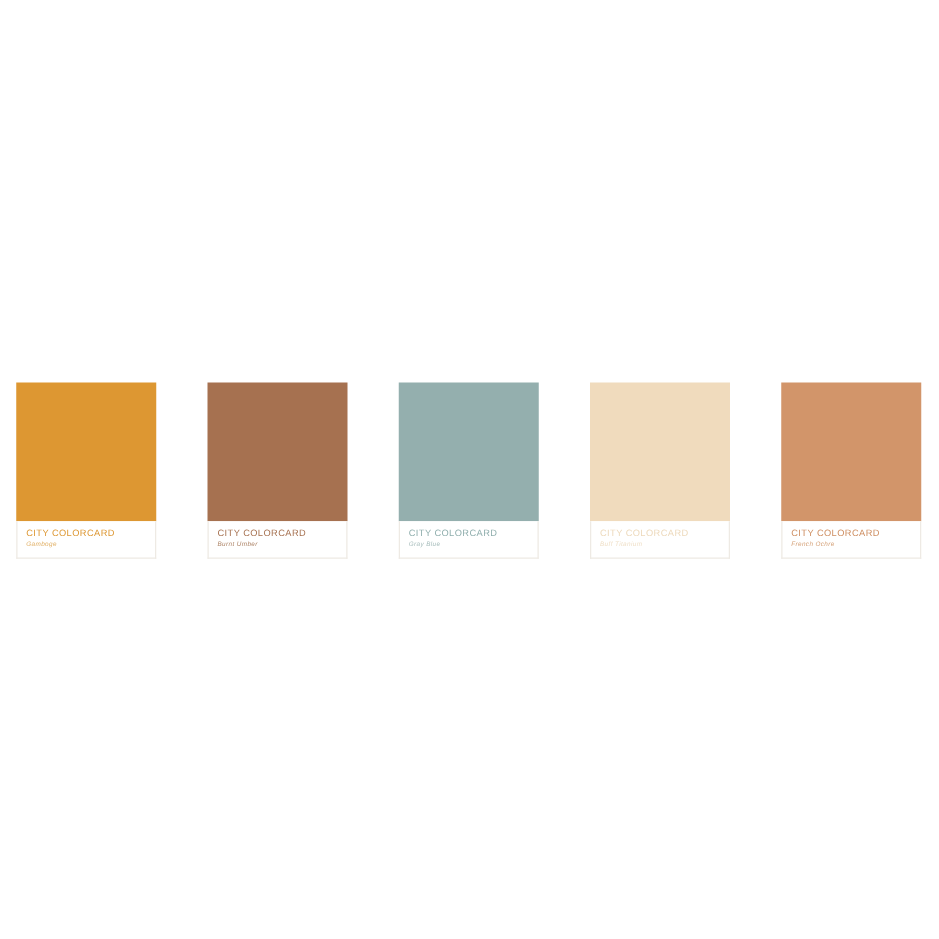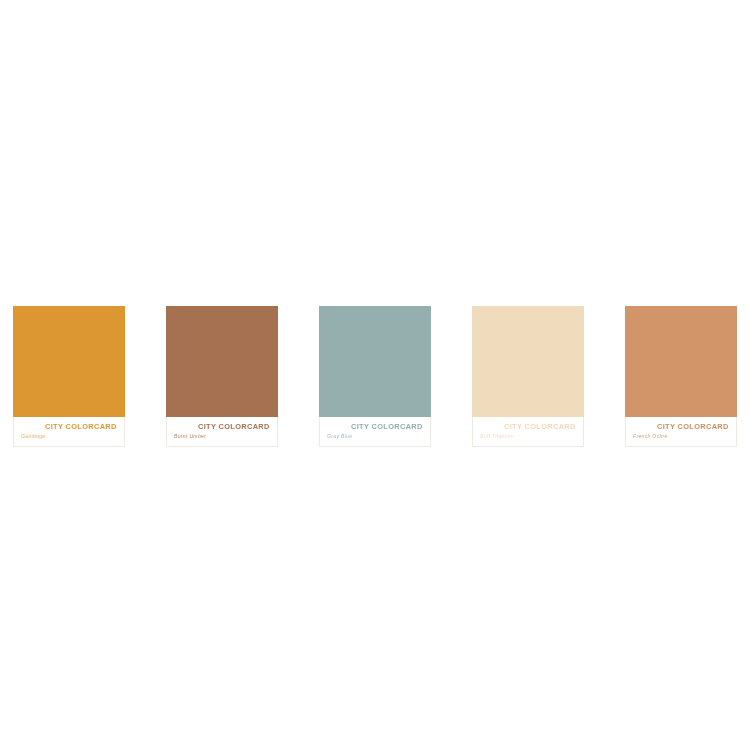--- a/index.html
+++ b/index.html
@@ -51,25 +51,24 @@
     border-right: 1px solid #eeeae4;
     border-bottom: 1px solid #eeeae4;
     box-sizing: border-box;
   }
 
   .card .brand {
     position: absolute;
     left: 7px;
     top: 5px;
     font-size: 7.4px;
-    font-weight: bold;
+    font-weight: normal;
     letter-spacing: 0.35px;
     line-height: 9px;
     white-space: nowrap;
-    margin-left: 24px;
   }
 
   .card .colorname {
     position: absolute;
     left: 7px;
     top: 16px;
     font-size: 5.1px;
     font-weight: normal;
     font-style: italic;
     letter-spacing: 0.3px;

